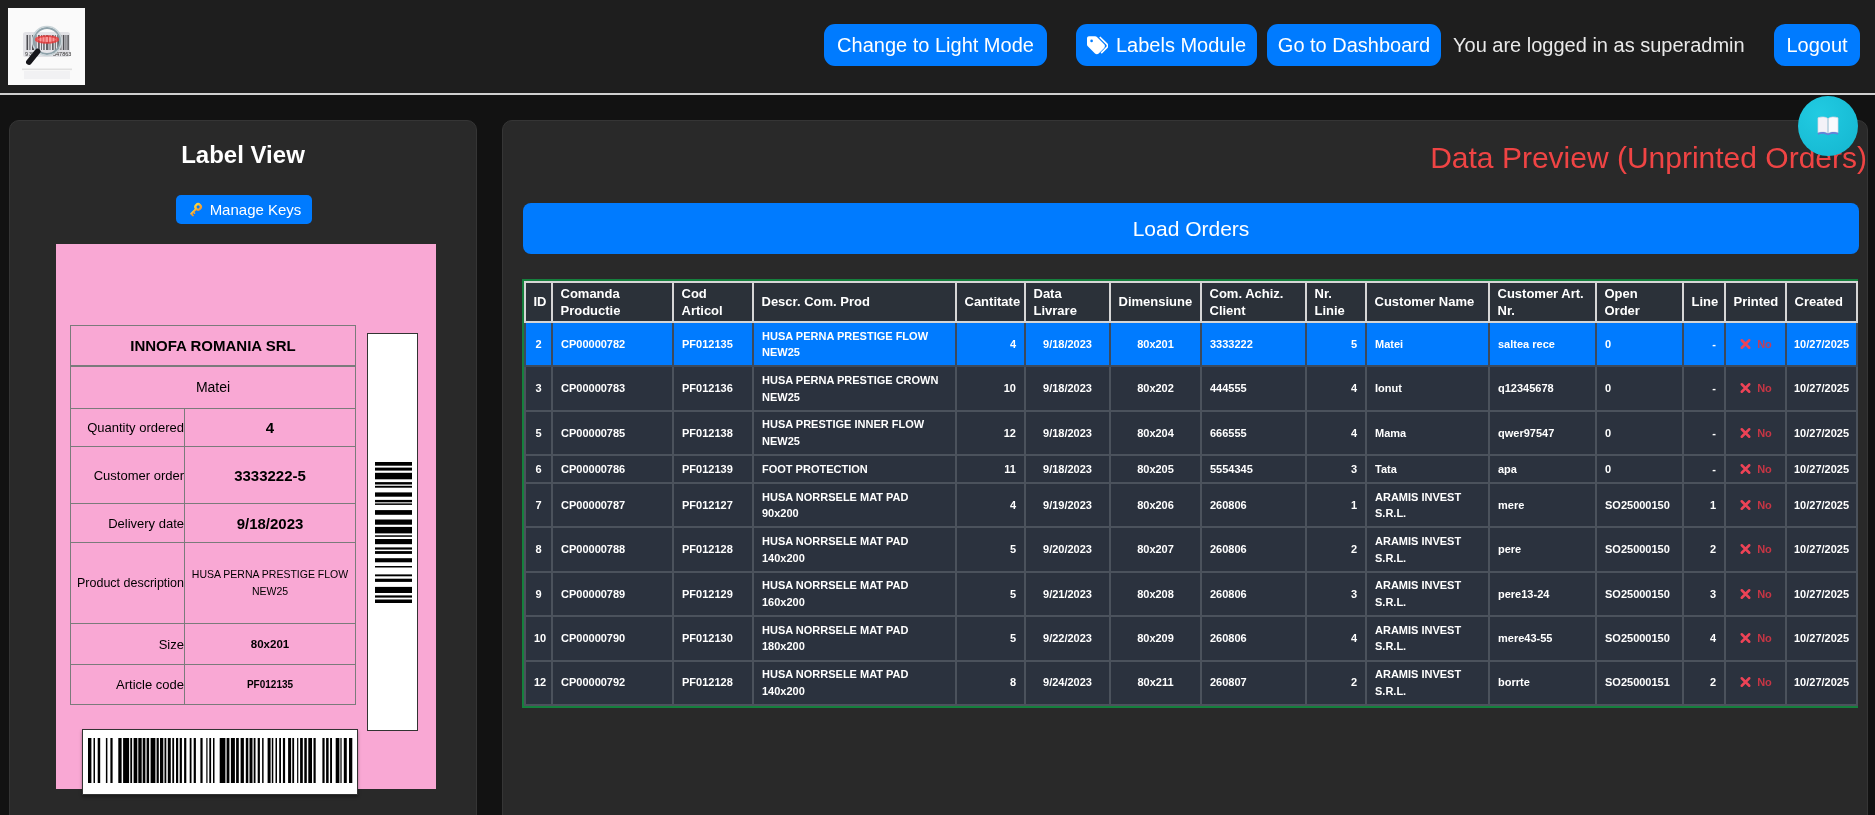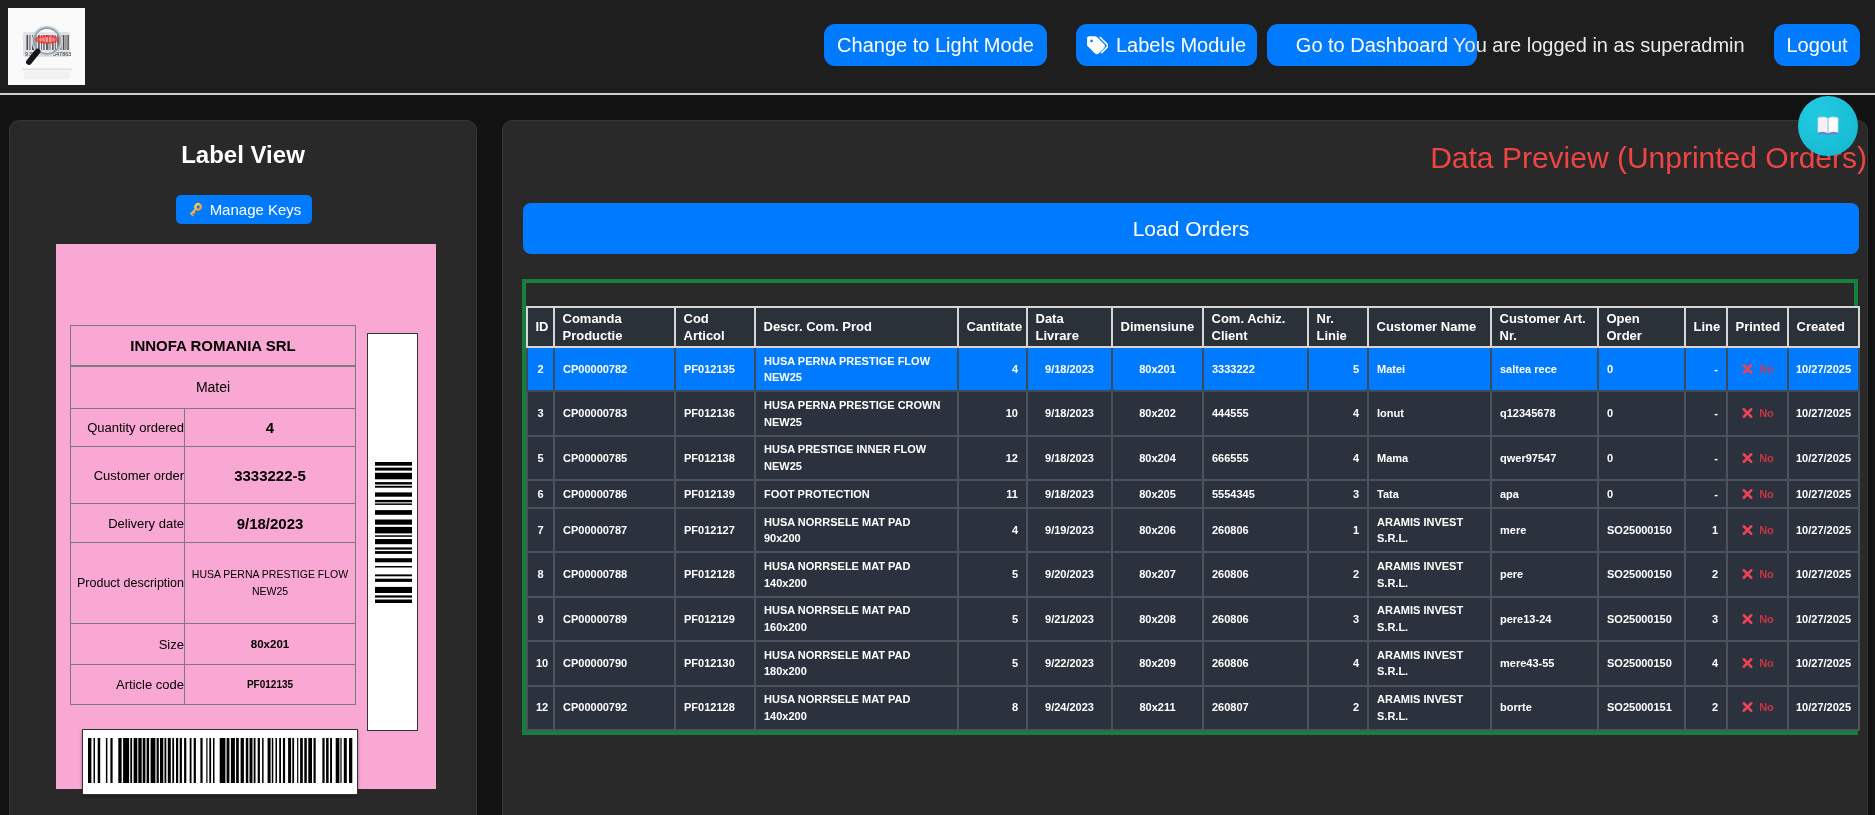--- a/index.html
+++ b/index.html
@@ -6,21 +6,21 @@
 html,body { width:1875px; height:815px; overflow:hidden; background:#121212;
   font-family:"Liberation Sans", sans-serif; }
 .topbar { position:absolute; left:0; top:0; width:1875px; height:95px;
   background:#1e1e1e; border-bottom:2px solid #cfcfcf; }
 .logo { position:absolute; left:8px; top:8px; width:77px; height:77px; }
 .btn { position:absolute; top:24px; height:42px; background:#007bff; color:#fff;
   border-radius:11px; font-size:20px; display:flex; align-items:center;
   justify-content:center; }
 #btn-light { left:824px; width:223px; }
 #btn-labels { left:1076px; width:181px; }
-#btn-dash  { left:1267px; width:210px; }
+#btn-dash  { left:1267px; width:174px; }
 #btn-logout{ left:1774px; width:86px; }
 .logintxt { position:absolute; left:1453px; top:24px; height:42px; display:flex;
   align-items:center; color:#e9e9e9; font-size:20px; }
 .card { position:absolute; background:#292929; border:1px solid #353535;
   border-radius:10px; }
 #leftcard { left:9px; top:120px; width:468px; height:1000px; }
 #rightcard { left:502px; top:120px; width:1366px; height:1000px; }
 .lv-title { margin-top:20px; text-align:center; color:#fff; font-size:24px;
   font-weight:bold; }
 #managekeys { position:absolute; left:166px; top:74px; width:136px; height:29px;
@@ -39,21 +39,21 @@
 #vbarcode svg { position:absolute; left:7px; top:128px; }
 #hbarcode { position:absolute; left:26px; top:485px; width:276px; height:66px;
   border:1px solid #333; background:#fff; box-shadow:0 2px 3px rgba(0,0,0,.35); }
 #hbarcode svg { position:absolute; left:5px; top:8px; } #hbarcode{overflow:visible;}
 .dp-title { margin-top:20px; text-align:right; color:#ef4444; font-size:30px;
   font-weight:400; }
 #loadorders { position:absolute; left:20px; top:82px; width:1336px; height:51px;
   background:#007bff; border-radius:8px; color:#fff; font-size:21px;
   display:flex; align-items:center; justify-content:center; }
 #tablewrap { position:absolute; left:19px; top:158px; width:1336px;
-  border:4px solid #15803d; padding-top:23px; }
+  border:2px solid #15803d; }
 table.data { border-collapse:collapse; width:100%; table-layout:fixed;
   color:#fff; font-size:11px; font-weight:bold; line-height:16.5px; }
 table.data th { background:#2b3139; border:2px solid #d6d6d6; font-size:13px;
   line-height:17.5px; padding:1.5px 7.5px; text-align:left; vertical-align:middle;
   height:40px; }
 table.data td { background:#2b323e; border:2px solid #4b525c; padding:4.7px 8px;
   vertical-align:middle; }
 table.data tr.sel td { background:#007bff; border-color:#3c4a5c; }
 td.r { text-align:right; } td.c { text-align:center; }
 .no { color:rgba(220,53,69,0.88); padding-left:5px; }

